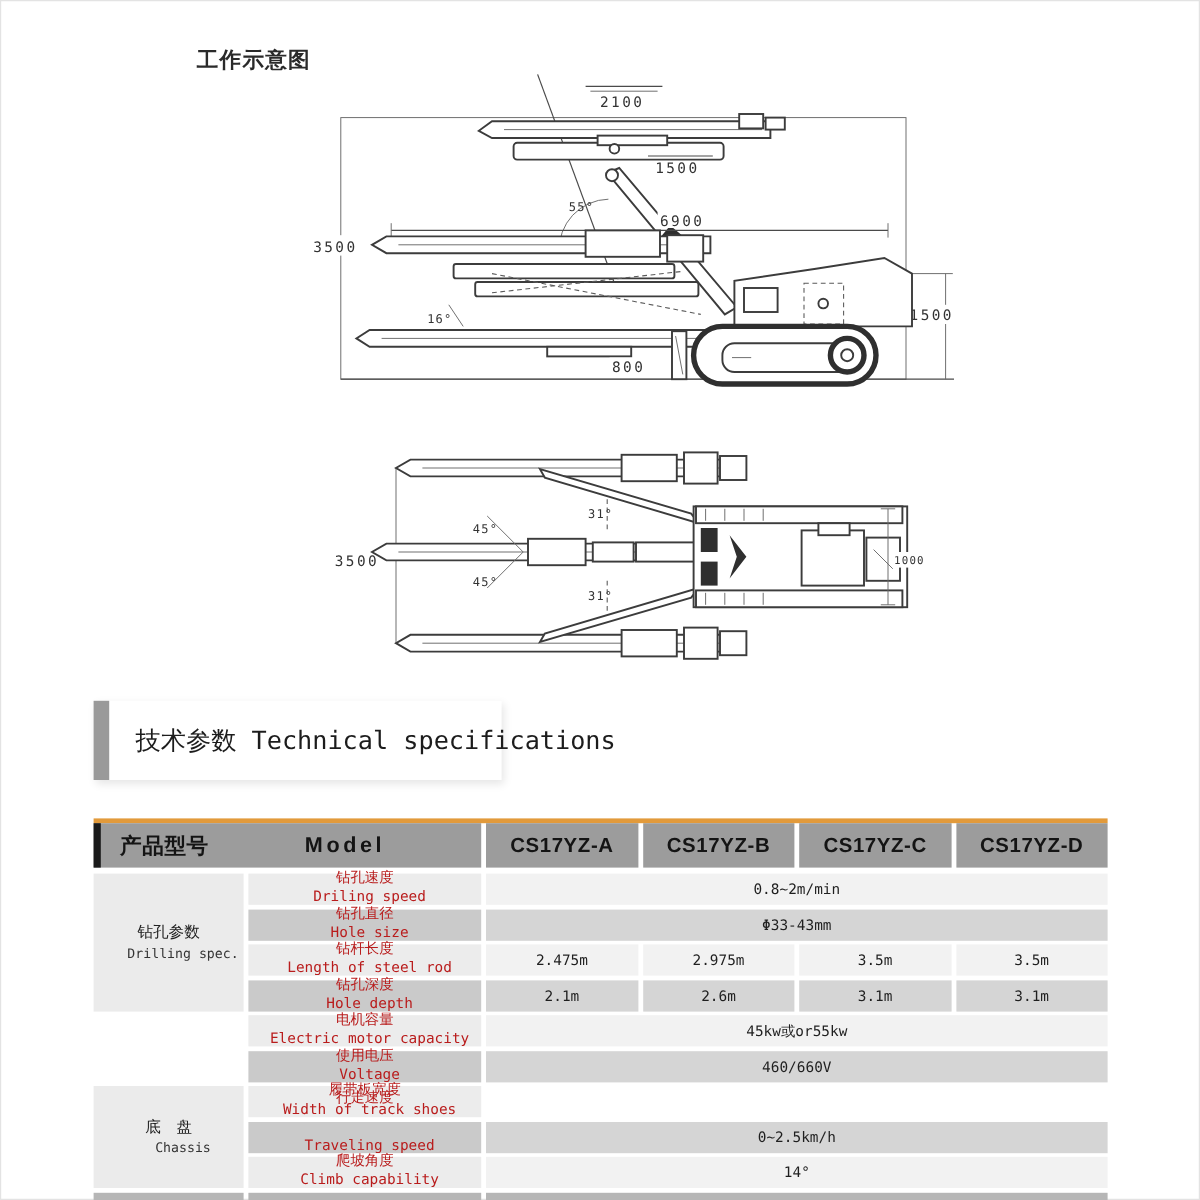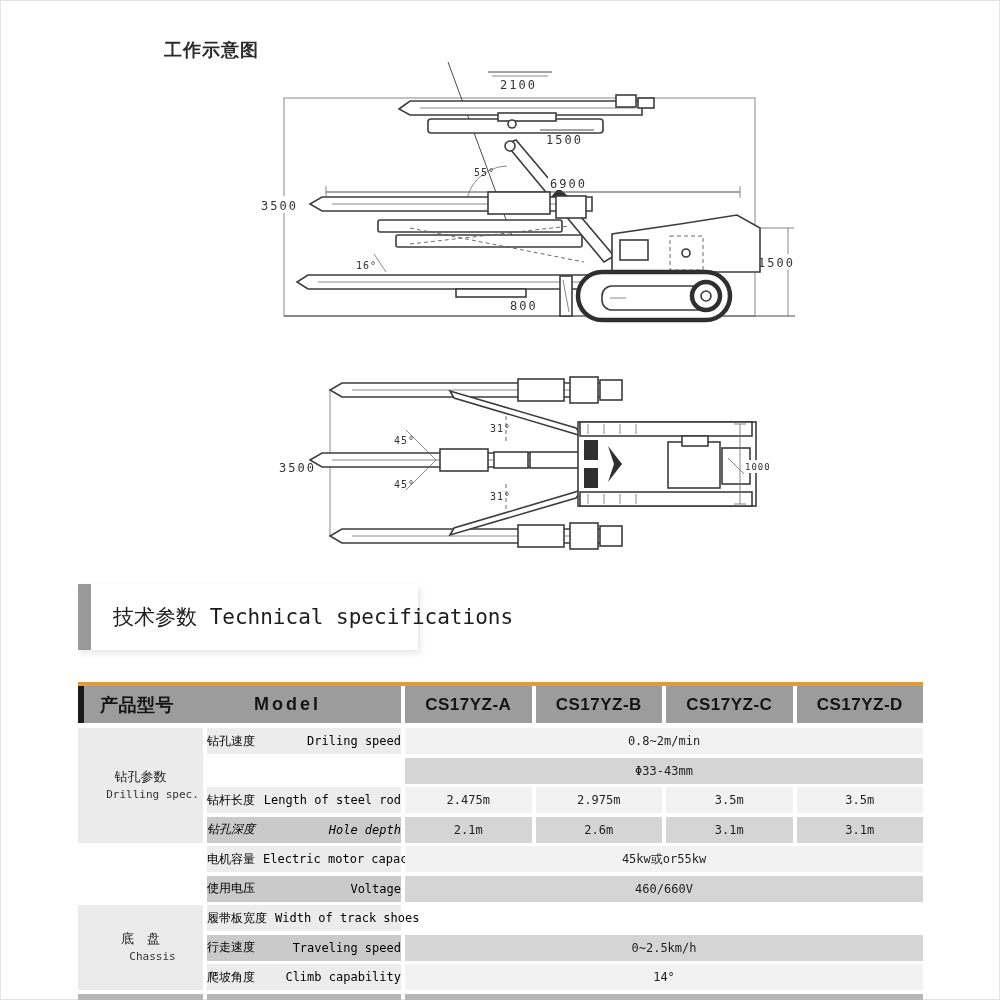--- a/index.html
+++ b/index.html
@@ -36,21 +36,21 @@
          font-weight:bold;color:#141414;font-size:17px;letter-spacing:.5px;}
   .hcell.first{justify-content:flex-start;border-left:6px solid #1a1a1a;}
   .hcell .zh{font-size:18px;padding-left:16px;}
   .hcell .model{flex:1;text-align:center;font-size:18px;letter-spacing:3px;}
 
   #spec-body{display:grid;grid-template-columns:125px 194px repeat(4,1fr);
              gap:3.5px 4px;margin-top:5px;background:#fff;grid-auto-rows:26px;}
   .gcell{background:#ebebeb;display:flex;flex-direction:column;align-items:center;justify-content:center;
          font-size:13px;color:#222;line-height:1.45;}
   .gcell .en{font-family:"DejaVu Sans Mono",monospace;font-size:11px;color:#333;margin-left:24px;}
-  .scell{display:flex;align-items:center;justify-content:space-between;font-size:12px;color:#000000;white-space:nowrap;}
+  .scell{display:flex;align-items:center;justify-content:flex-end;font-size:12px;color:#b91c1c;white-space:nowrap;flex-direction:column;}
   .scell .en{font-family:"DejaVu Sans Mono",monospace;margin-left:8px;font-size:12px;}
   .vcell{display:flex;align-items:center;justify-content:center;
          font-family:"DejaVu Sans Mono",monospace;font-size:12px;color:#1f1f1f;}
   .rowL{background:#f2f2f2;} .rowD{background:#d5d5d5;}
   .sL{background:#ececec;}  .sD{background:#cacaca;}
 
   #bottom-strip{display:grid;grid-template-columns:125px 194px 1fr;column-gap:4px;margin-top:3.5px;}
   #bottom-strip div{background:#b6b6b6;height:12px;}
 </style>
 </head>
@@ -225,30 +225,34 @@
     <div id="spec-body">
         <div class="gcell" style="grid-area: 1 / 1 / span 4;">
           <span class="zh">钻孔参数</span>
           <span class="en">Drilling spec.</span>
         </div>
         <div class="scell sL" style="grid-area: 1 / 2;">
           <span class="zh">钻孔速度</span>
           <span class="en">Driling speed</span>
         </div>
         <div class="vcell rowL" style="grid-area: 1 / 3 / auto / -1;">0.8~2m/min</div>
+        <div class="scell sD" style="grid-area: 2 / 2;">
+          <span class="zh">钻孔直径</span>
+          <span class="en">Hole size</span>
+        </div>
         <div class="vcell rowD" style="grid-area: 2 / 3 / auto / -1;">Φ33-43mm</div>
         <div class="scell sL" style="grid-area: 3 / 2;">
           <span class="zh">钻杆长度</span>
           <span class="en">Length of steel rod</span>
         </div>
         <div class="vcell rowL" style="grid-area: 3 / 3;">2.475m</div>
         <div class="vcell rowL" style="grid-area: 3 / 4;">2.975m</div>
         <div class="vcell rowL" style="grid-area: 3 / 5;">3.5m</div>
         <div class="vcell rowL" style="grid-area: 3 / 6;">3.5m</div>
-        <div class="scell sD" style="grid-area: 4 / 2; font-style: italic;">
+        <div class="scell sD" style="grid-area: 4 / 2;">
           <span class="zh">钻孔深度</span>
           <span class="en">Hole depth</span>
         </div>
         <div class="vcell rowD" style="grid-area: 4 / 3;">2.1m</div>
         <div class="vcell rowD" style="grid-area: 4 / 4;">2.6m</div>
         <div class="vcell rowD" style="grid-area: 4 / 5;">3.1m</div>
         <div class="vcell rowD" style="grid-area: 4 / 6;">3.1m</div>
         <div class="scell sL" style="grid-area: 5 / 2;">
           <span class="zh">电机容量</span>
           <span class="en">Electric motor capacity</span>

